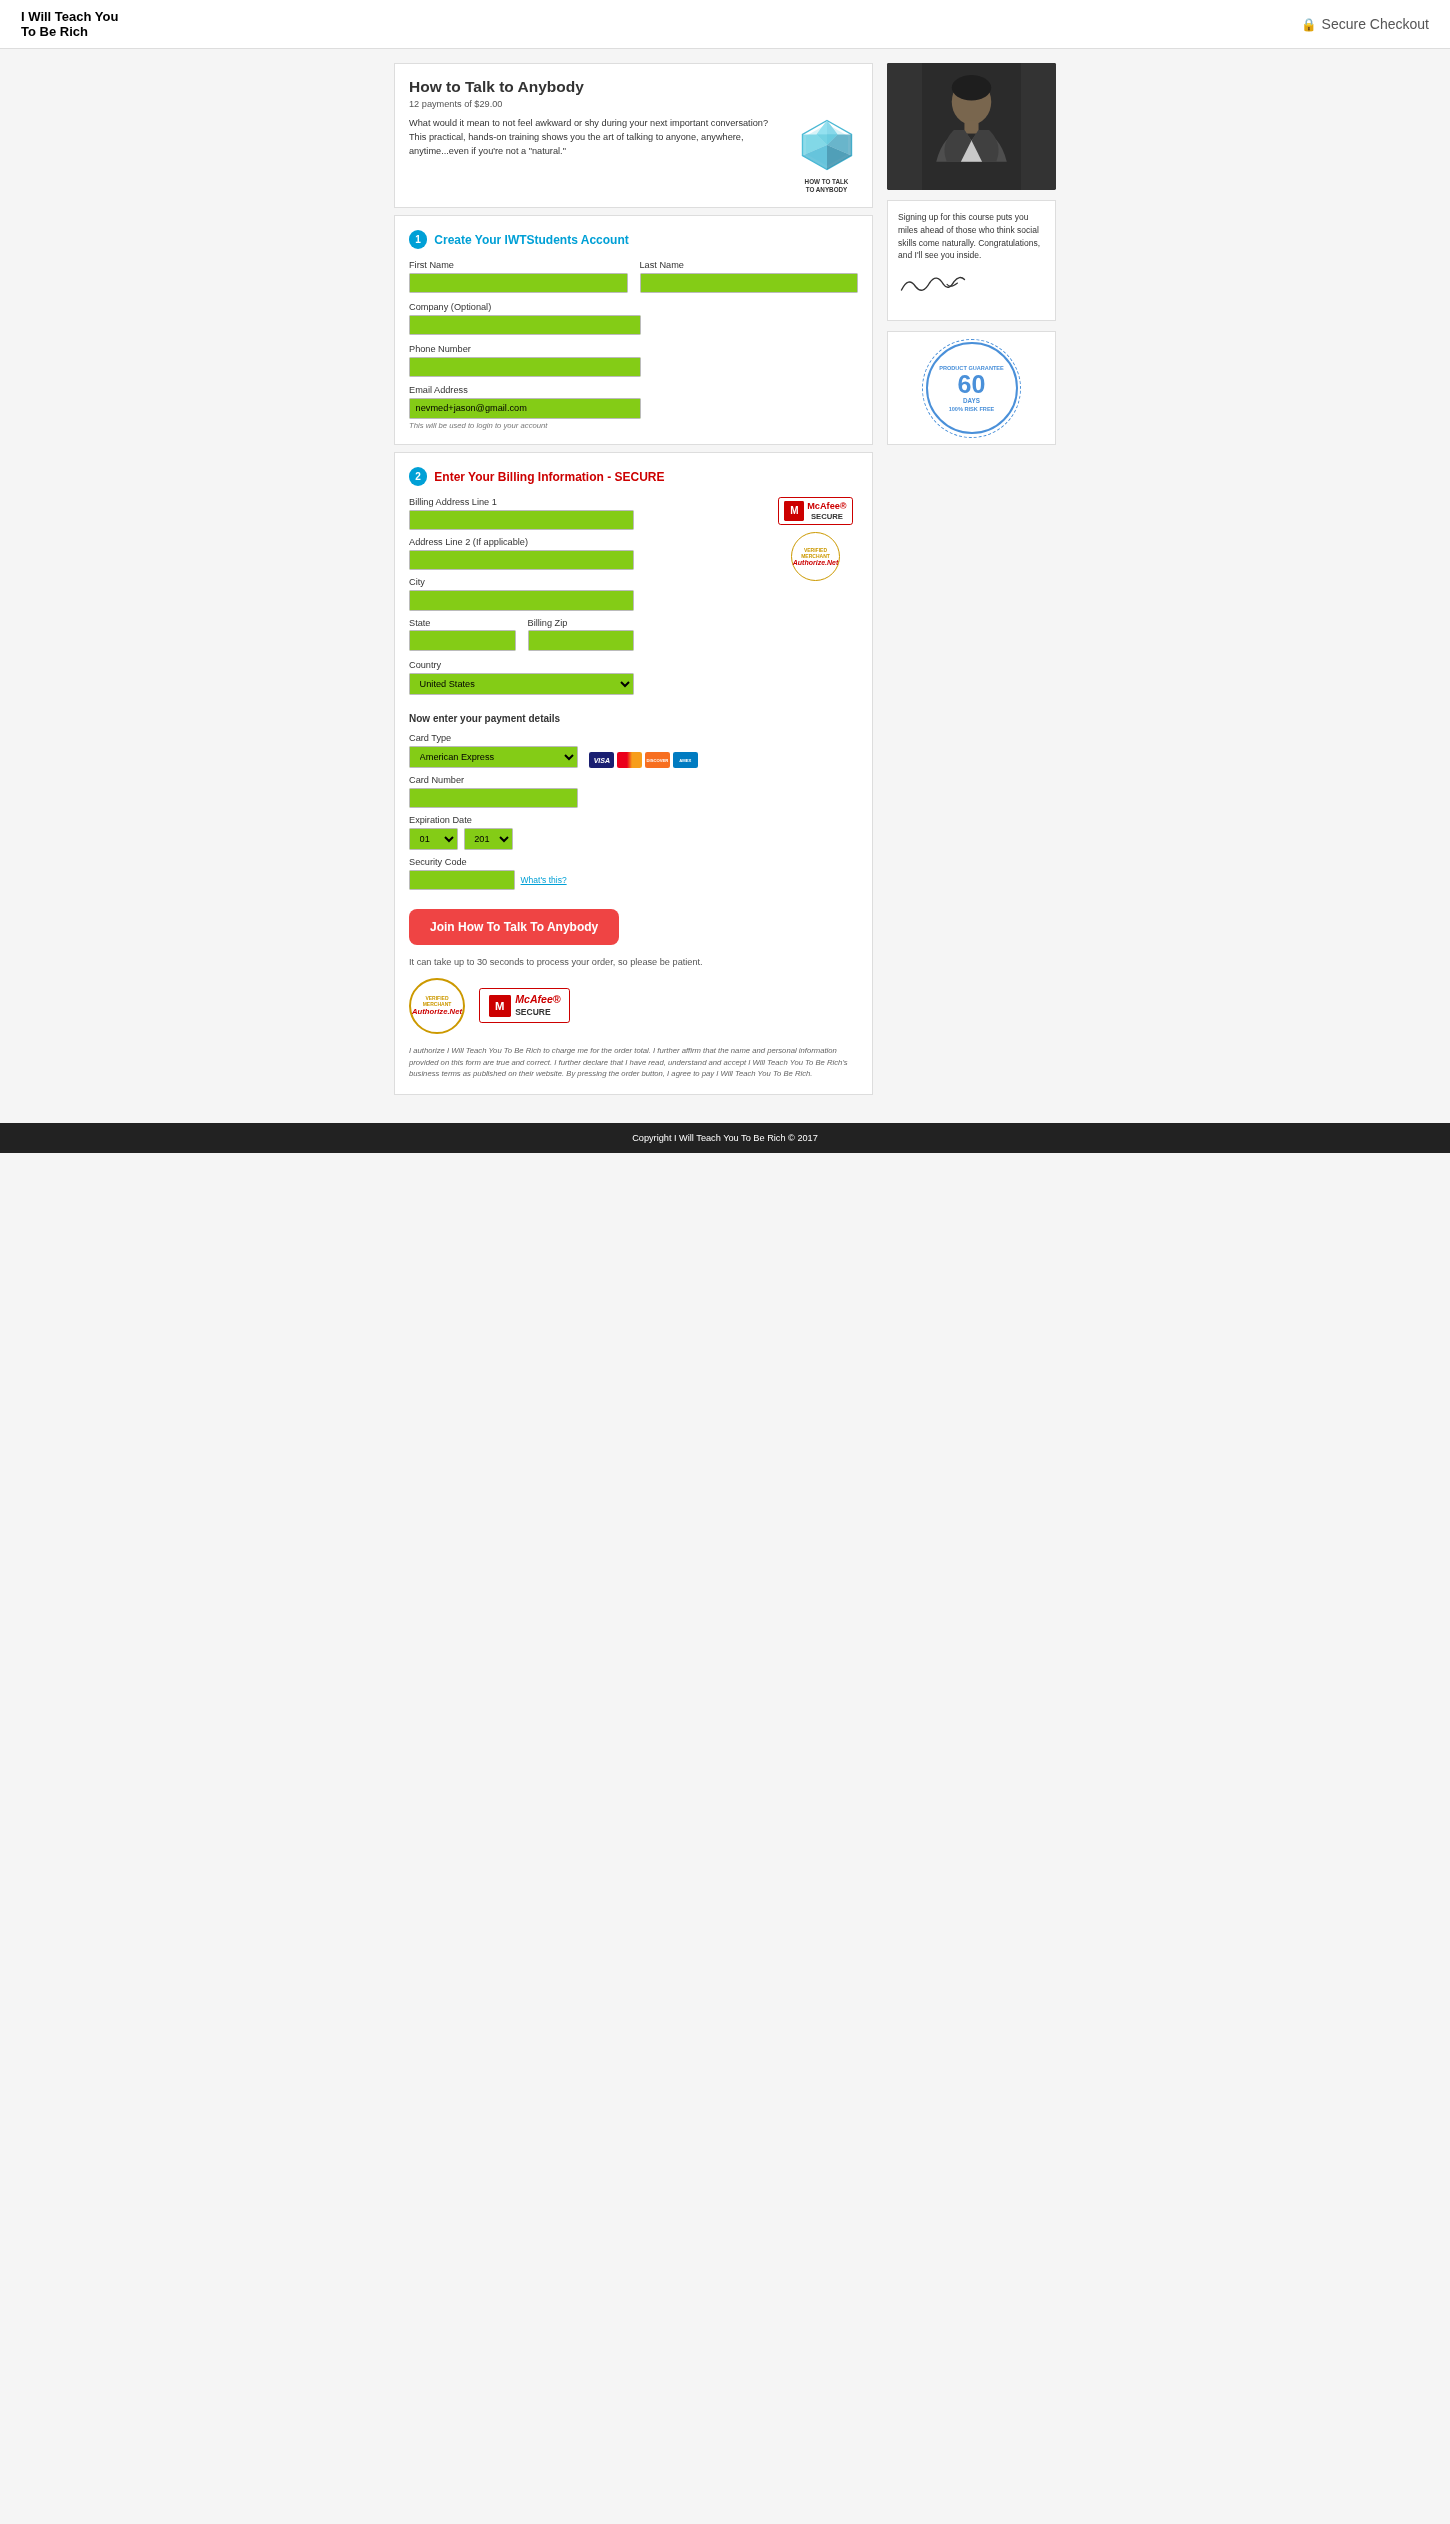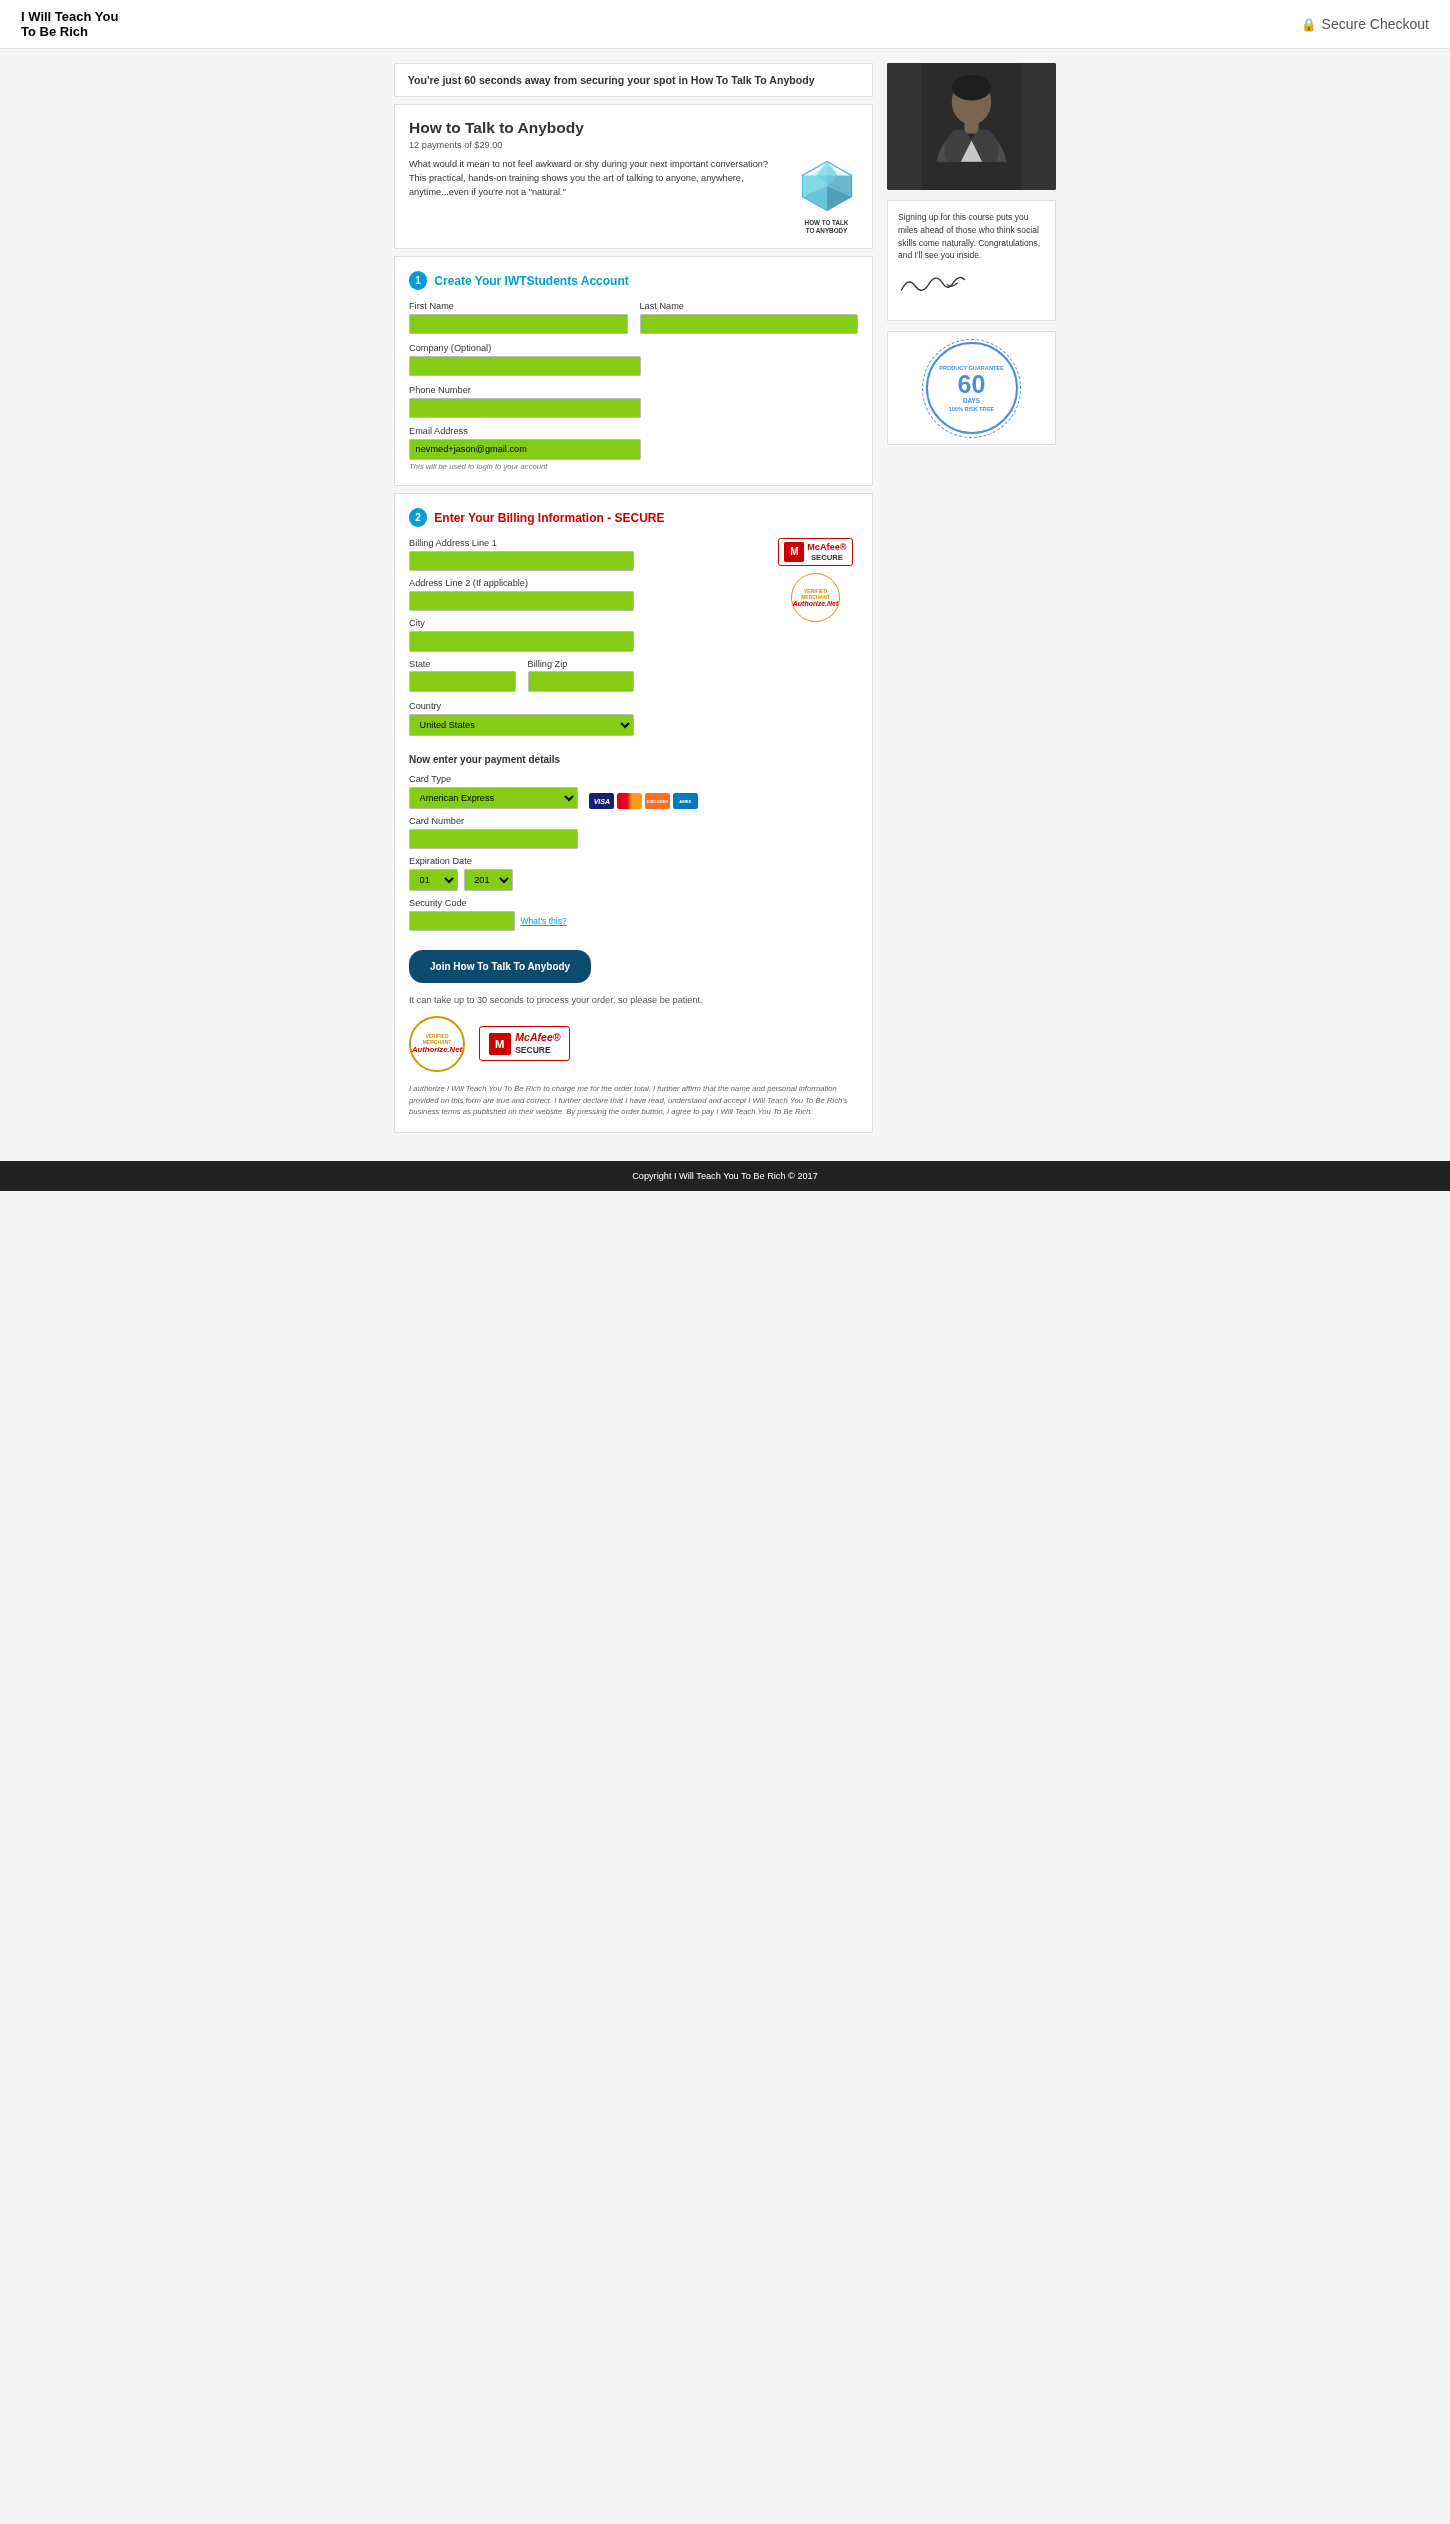--- a/index.html
+++ b/index.html
@@ -173,27 +173,27 @@
     .card-mc { background: linear-gradient(90deg, #eb001b 40%, #f79e1b 60%); font-size: 5px; }
     .card-discover { background: #f76f20; font-size: 5px; }
     .card-amex { background: #007bc1; font-size: 5px; }
 
     .expiry-row { display: flex; gap: 5.6px; align-items: center; }
     .expiry-row select { width: 49px; }
 
     .whats-this { color: #00a0d6; font-size: 8.5px; text-decoration: underline; cursor: pointer; margin-left: 5.6px; }
 
     .submit-btn {
-      background: #0c4a6e;
+      background: #ef4444;
       color: #fff;
       border: none;
       padding: 11.3px 21px;
-      font-size: 10px;
+      font-size: 12px;
       font-weight: bold;
-      border-radius: 14px;
+      border-radius: 8px;
       cursor: pointer;
       margin: 11.3px 0;
       width: auto;
     }
 
     .processing-note { font-size: 9.2px; color: #555; margin-bottom: 11.3px; }
 
     .bottom-badges { display: flex; gap: 14px; align-items: center; margin: 11.3px 0; }
 
     .authorize-badge-lg {
@@ -310,23 +310,20 @@
   </div>
   <div class="secure-checkout">
     <span class="lock-icon">🔒</span>
     <span>Secure Checkout</span>
   </div>
 </div>
 
 <div class="main-container">
   <div class="left-column">
 
-    <div class="promo-banner">
-      <span>You're just 60 seconds away from securing your spot in How To Talk To Anybody</span>
-    </div>
 
     <div class="product-section">
       <div class="product-title">How to Talk to Anybody</div>
       <div class="product-price">12 payments of $29.00</div>
       <div class="product-body">
         <div class="product-description">What would it mean to not feel awkward or shy during your next important conversation? This practical, hands-on training shows you the art of talking to anyone, anywhere, anytime...even if you're not a "natural."</div>
         <div class="product-logo">
           <div class="diamond-logo">
             <svg width="56" height="56" viewBox="0 0 80 80">
               <polygon points="40,5 75,25 75,55 40,75 5,55 5,25" fill="none" stroke="#4ab8d4" stroke-width="2"></polygon>

